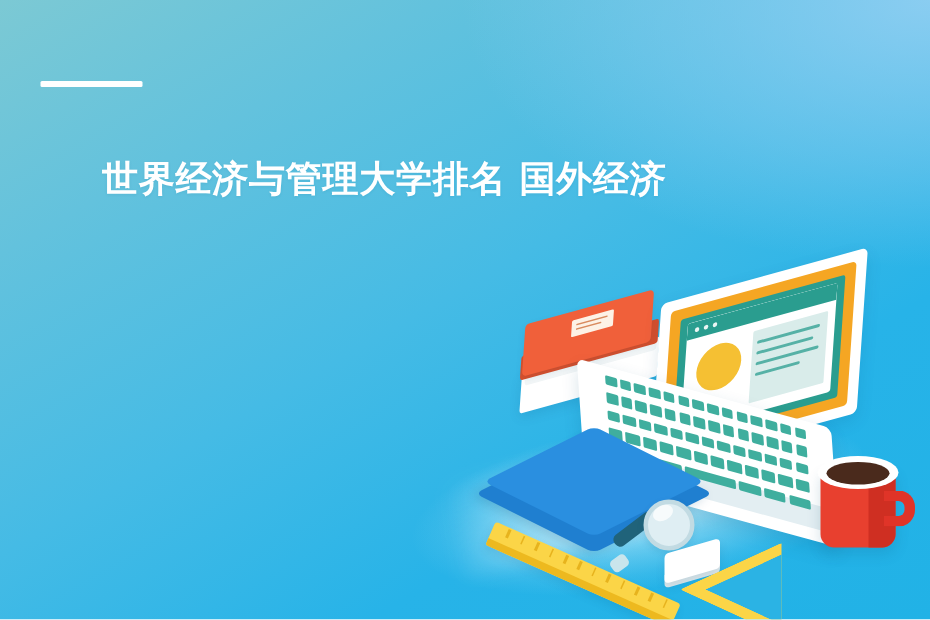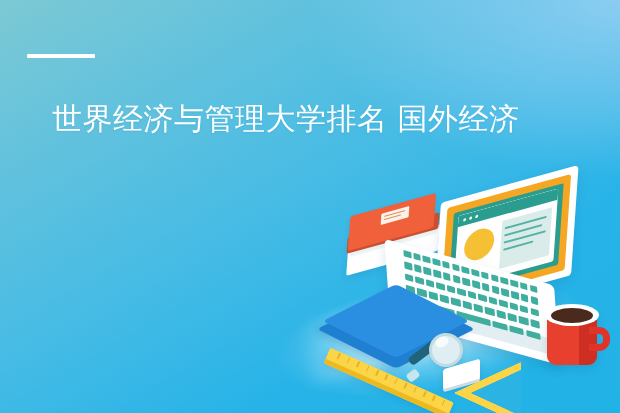--- a/index.html
+++ b/index.html
@@ -57,26 +57,26 @@
     top: 54px;
     width: 68px;
     height: 4px;
     background: #ffffff;
     border-radius: 1px;
   }
 
   
   .headline {
     position: absolute;
-    left: 52px;
+    left: 68px;
     top: 98px;
     width: 540px;
     color: #ffffff;
-    font-size: 30px;
-    font-weight: normal;
+    font-size: 24px;
+    font-weight: bold;
     line-height: 42px;
     letter-spacing: 0.5px;
     white-space: nowrap;
     text-shadow: 0 1px 2px rgba(20, 110, 150, 0.12);
   }
 
   
   .illustration {
     position: absolute;
     left: 325px;

